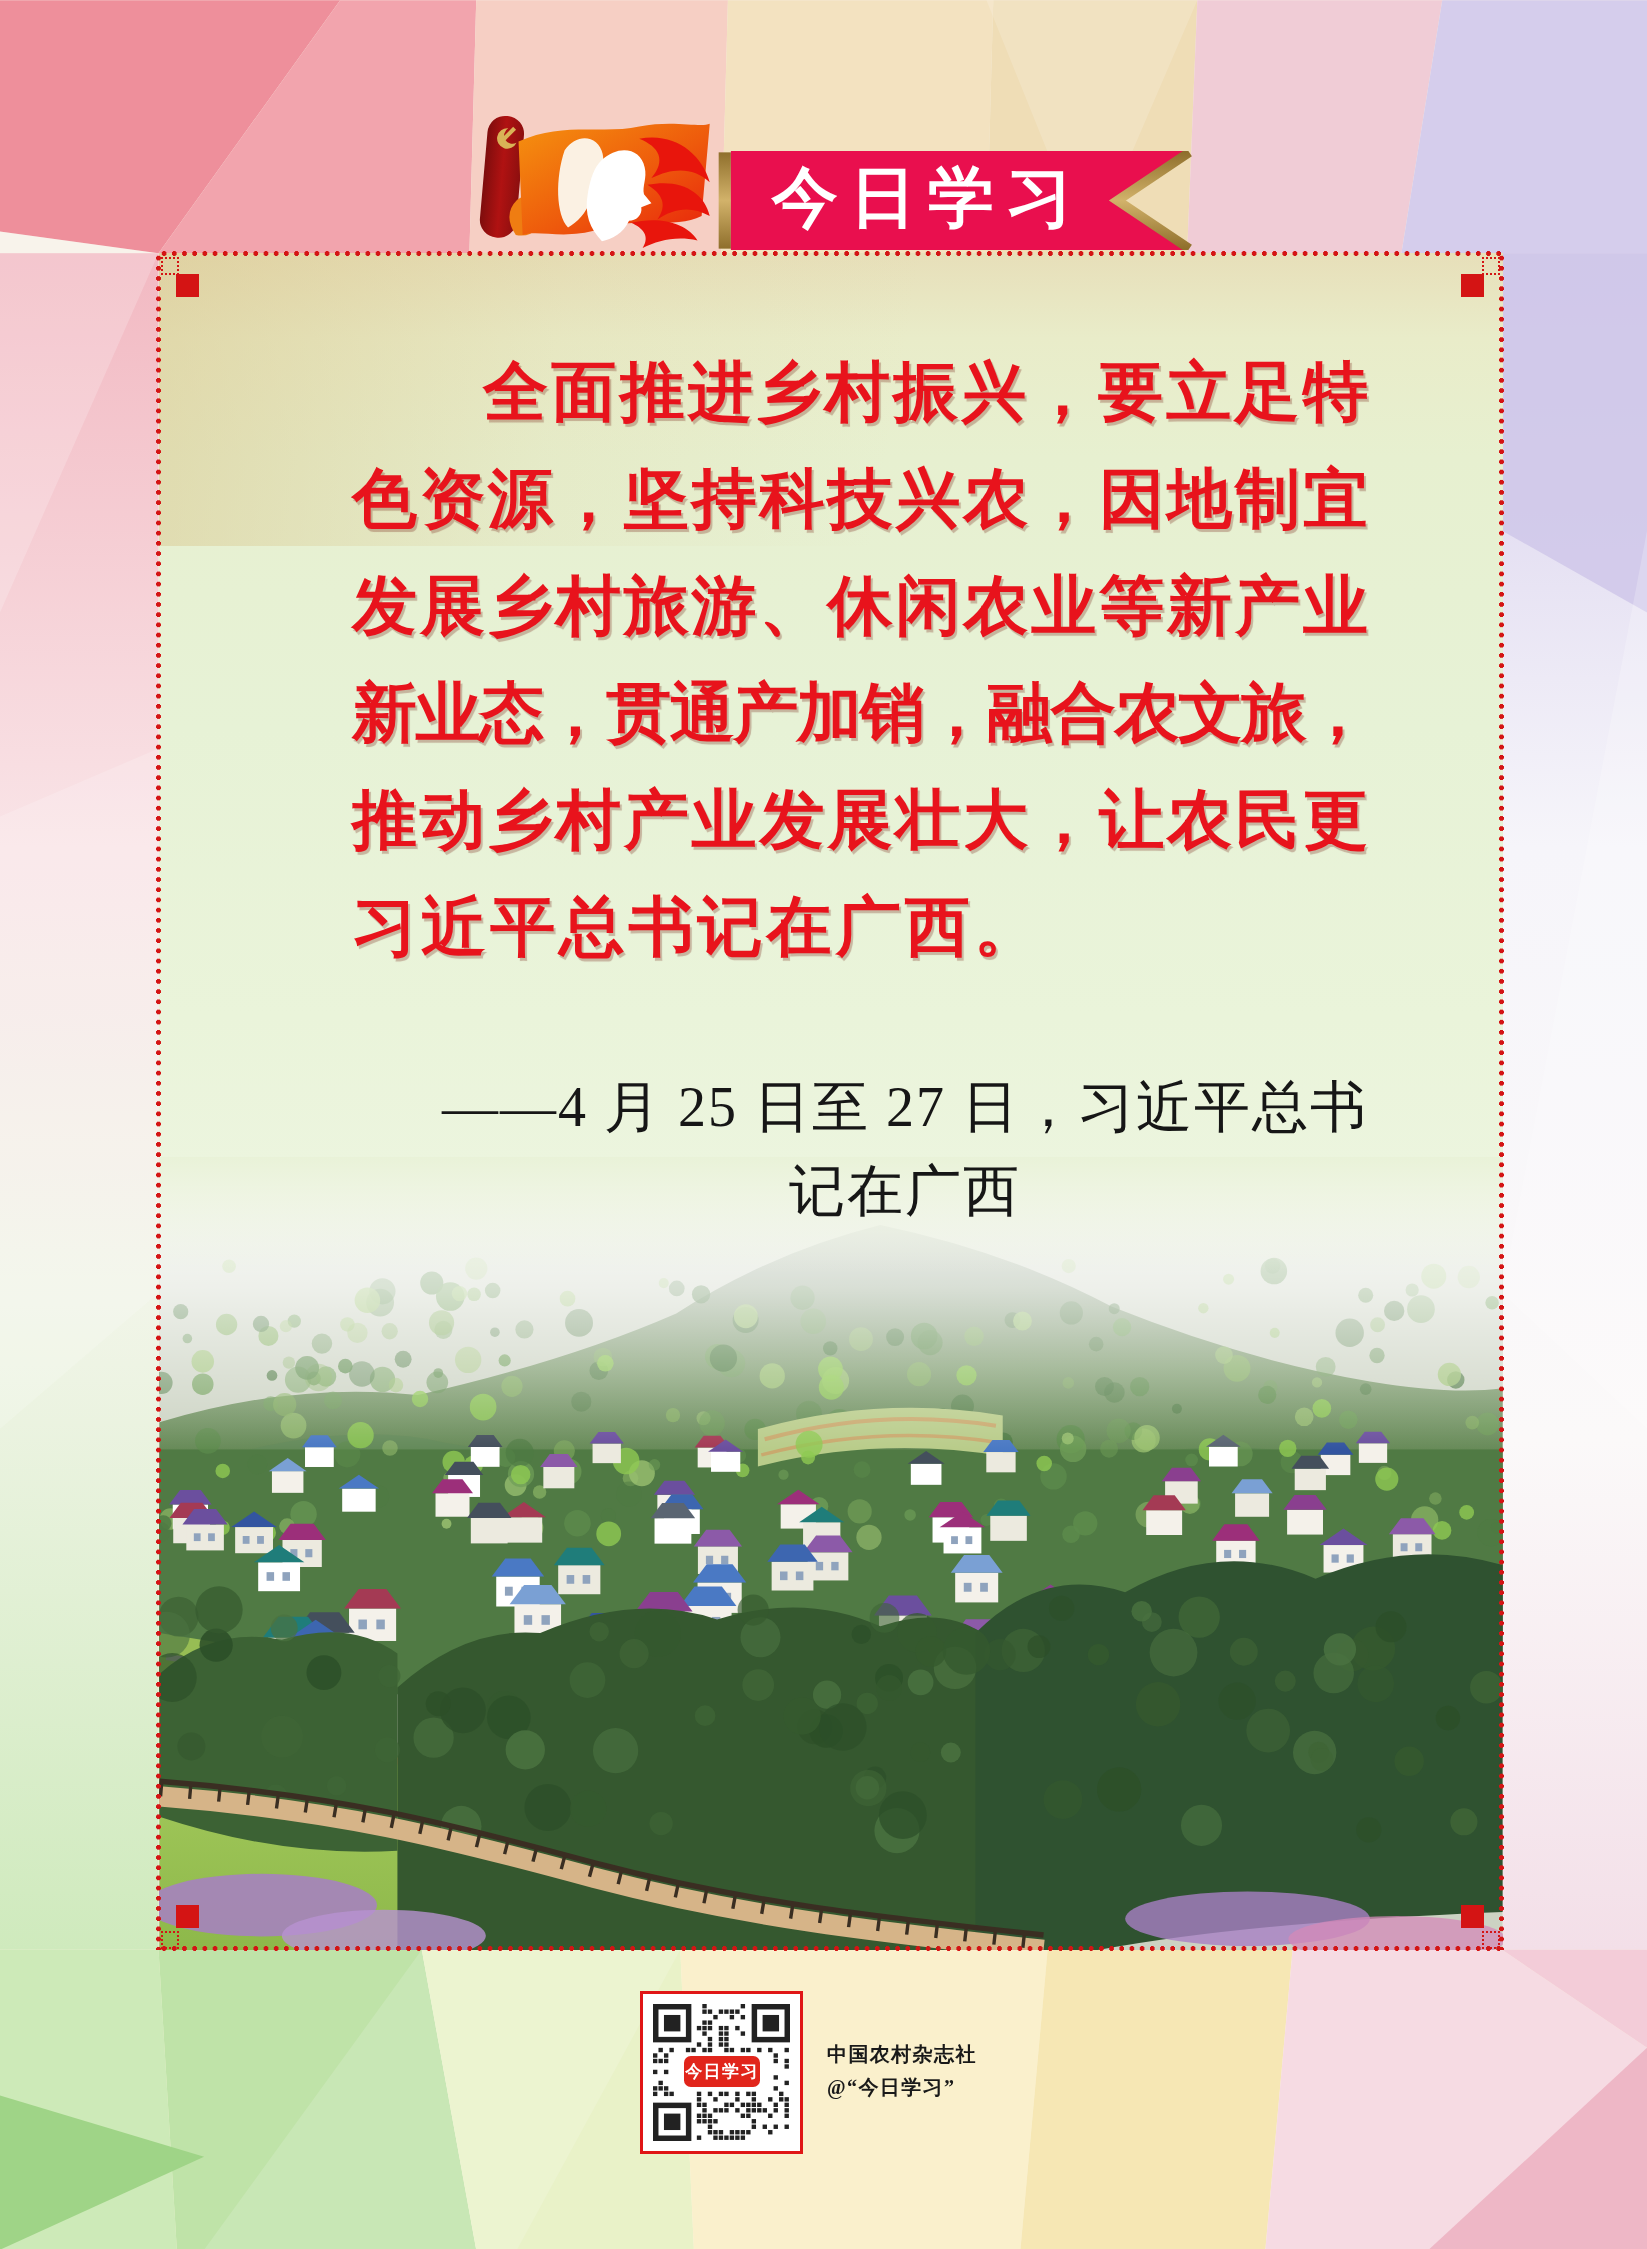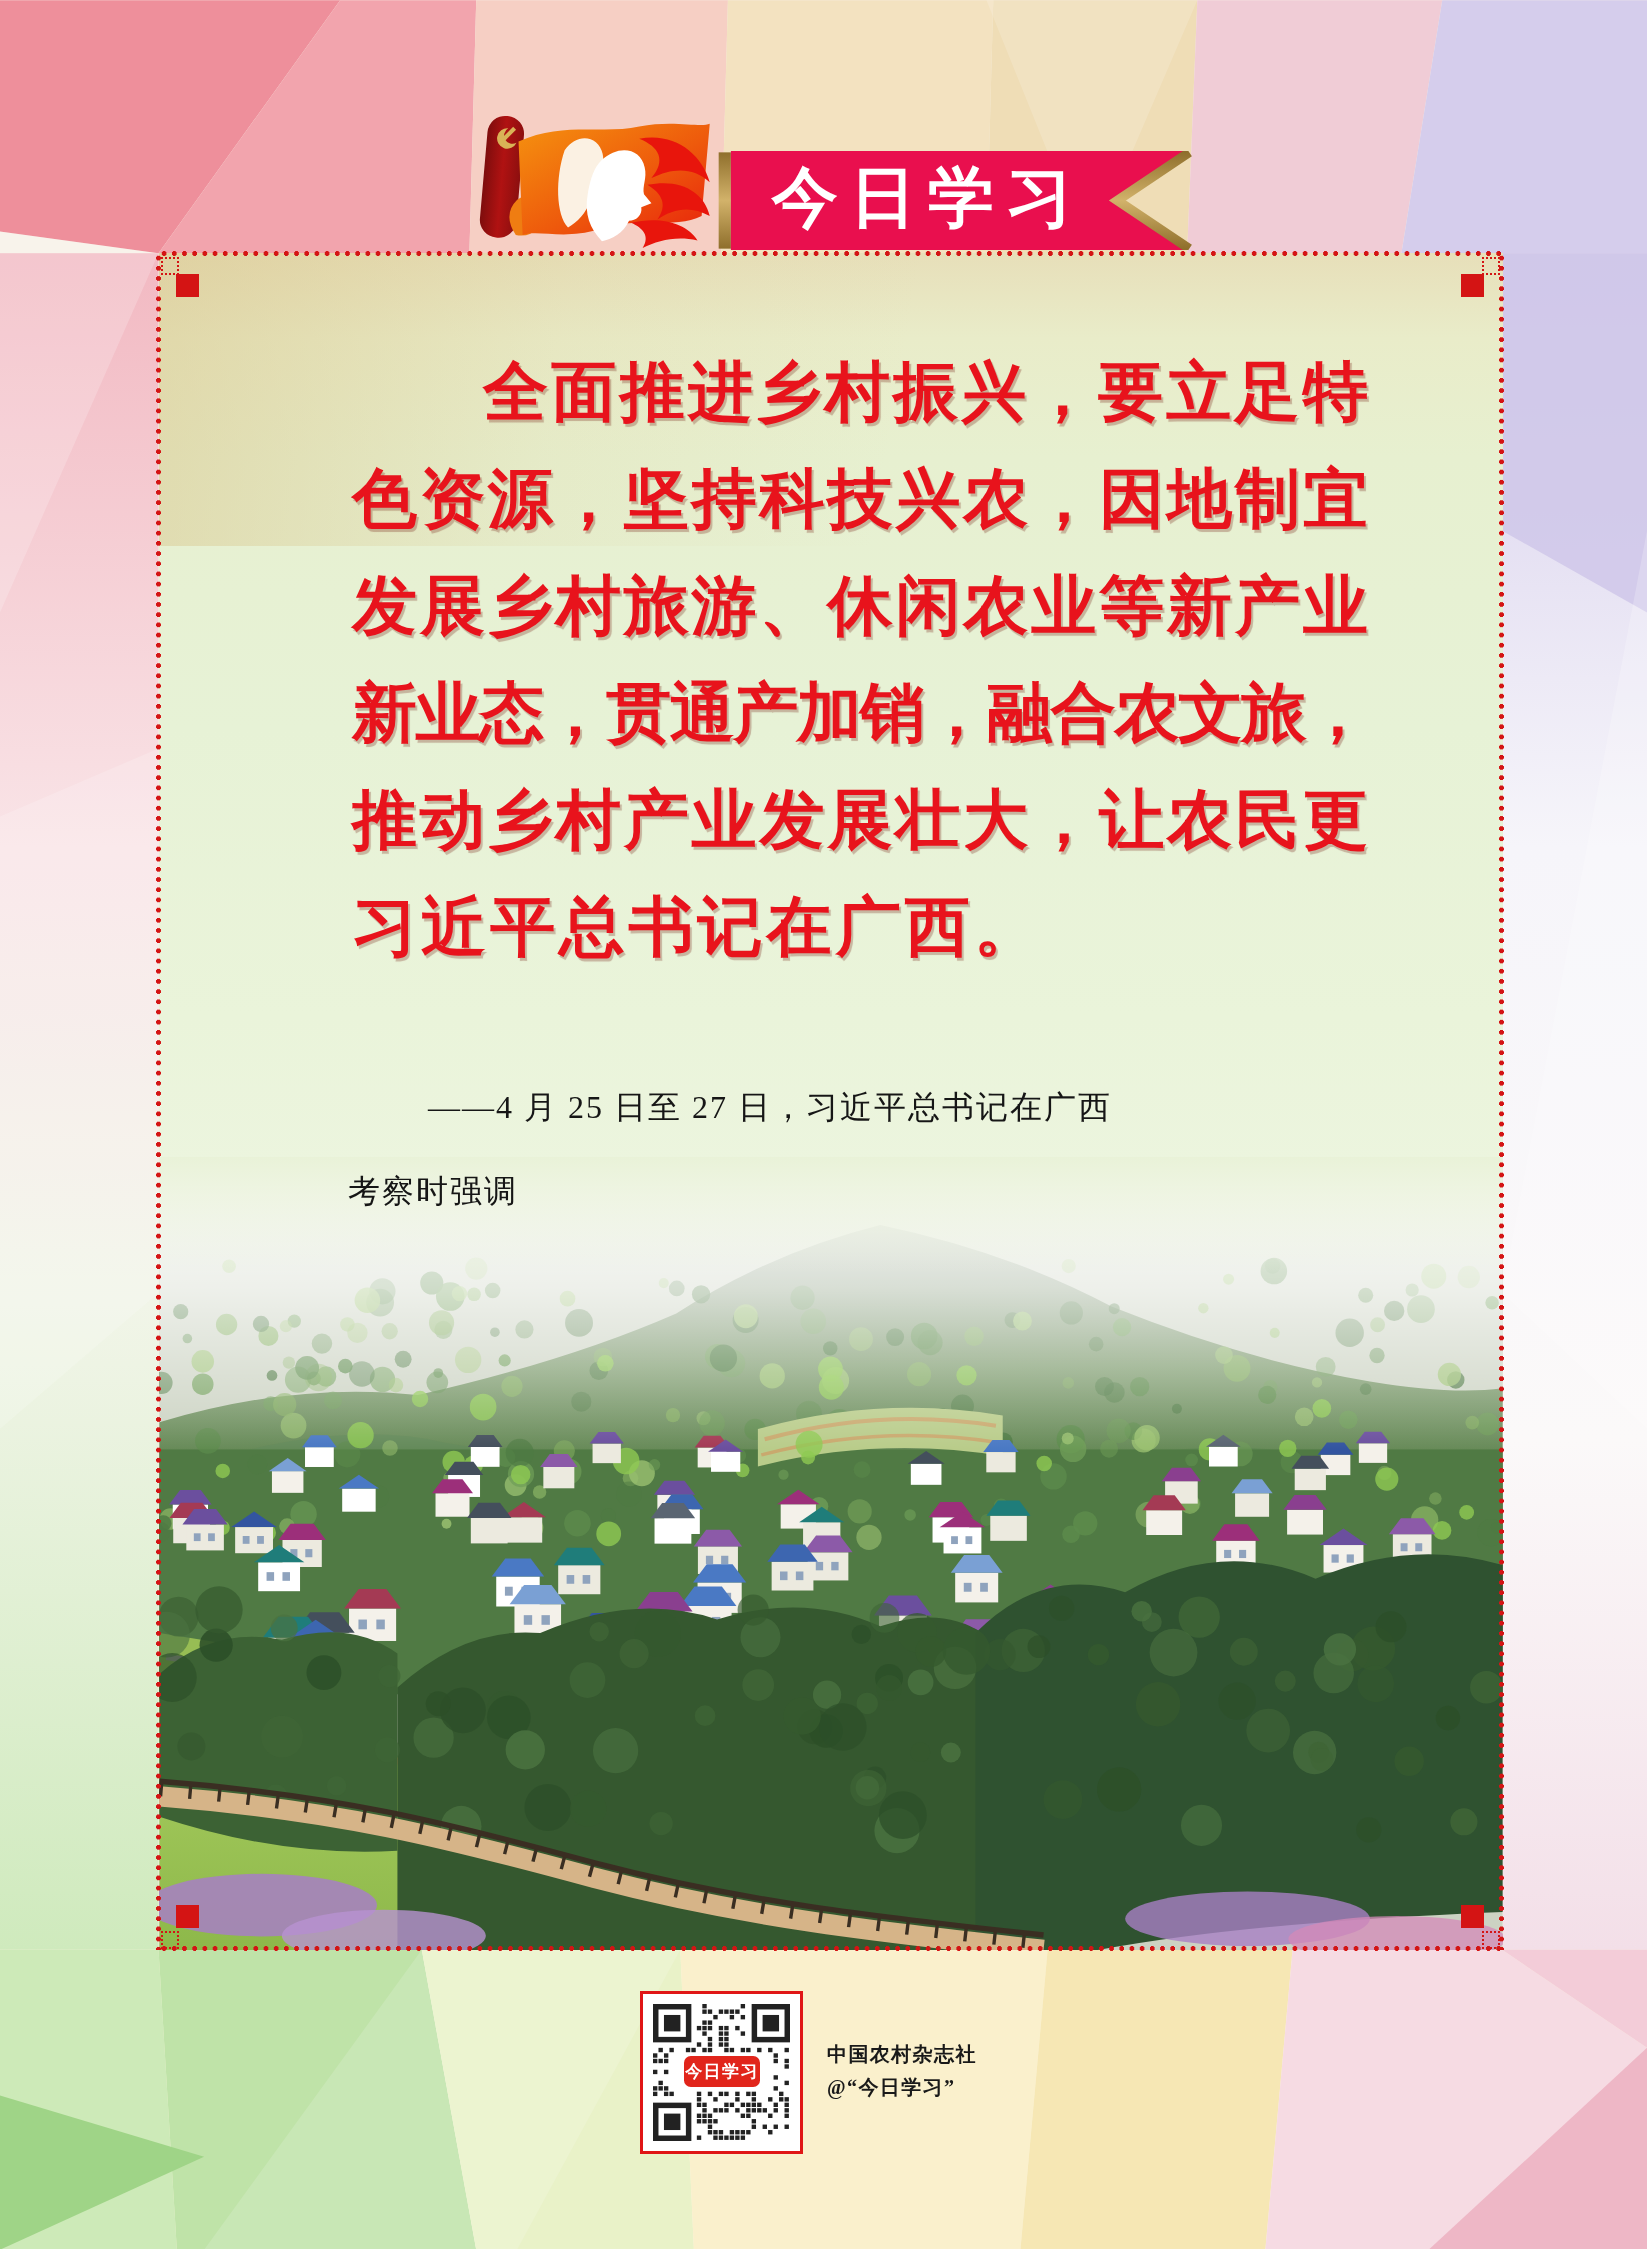--- a/index.html
+++ b/index.html
@@ -43,21 +43,21 @@
     font-weight:bold;font-size:65px;line-height:107px;
     text-shadow:2px 2.7px 0.7px rgba(110,25,15,0.28);}
   .q-line{display:flex;justify-content:space-between;height:107px;align-items:center;}
   .q-line .ch{flex:0 0 auto;}
   .q-indent{padding-left:131px;}
   .q-squeeze .ch{letter-spacing:-2px;}
   .q-last{display:block;letter-spacing:4.1px;}
 
   
   #attr{left:348px;top:1065px;width:1034px;z-index:8;color:#161616;
-    font-size:32px;line-height:84px;letter-spacing:2px;font-weight:500;}
+    font-size:56px;line-height:84px;letter-spacing:2px;font-weight:500;text-align:center;}
   #attr .a1{padding-left:80px;}
 
   
   #qr-box{left:640px;top:1991px;width:163px;height:163px;z-index:8;
     background:#ffffff;border:3.4px solid #e01616;box-sizing:border-box;padding:9.5px;}
   #qr-pill{left:684px;top:2056px;width:76px;height:31px;z-index:9;
     background:#e1251b;border-radius:6.8px;display:flex;align-items:center;justify-content:center;
     font-family:"Liberation Sans", sans-serif;font-weight:bold;font-size:17px;color:#ffffff;letter-spacing:1.4px;}
   #qr-caption{left:827px;top:2038px;width:408px;z-index:8;color:#191919;
     font-weight:bold;font-size:20px;line-height:33px;letter-spacing:1.4px;}
@@ -818,21 +818,20 @@
       <span class="ch">让</span>
       <span class="ch">农</span>
       <span class="ch">民</span>
       <span class="ch">更</span>
     </div>
   <div class="q-line q-last">习近平总书记在广西。</div>
 </div>
 
 <div id="attr" class="abs">
   <div class="a1">——4 月 25 日至 27 日，习近平总书记在广西</div>
-  <div class="a2">考察时强调</div>
 </div>
 
 <div id="qr-box" class="abs">
   <svg width="137" height="137" viewBox="0 0 200 200">
     <g id="qr-dots" fill="#222222">
         <rect x="72" y="0" width="6.4" height="6.4"></rect>
         <rect x="128" y="0" width="6.4" height="6.4"></rect>
         <rect x="72" y="8" width="6.4" height="6.4"></rect>
         <rect x="80" y="8" width="6.4" height="6.4"></rect>
         <rect x="96" y="8" width="6.4" height="6.4"></rect>

